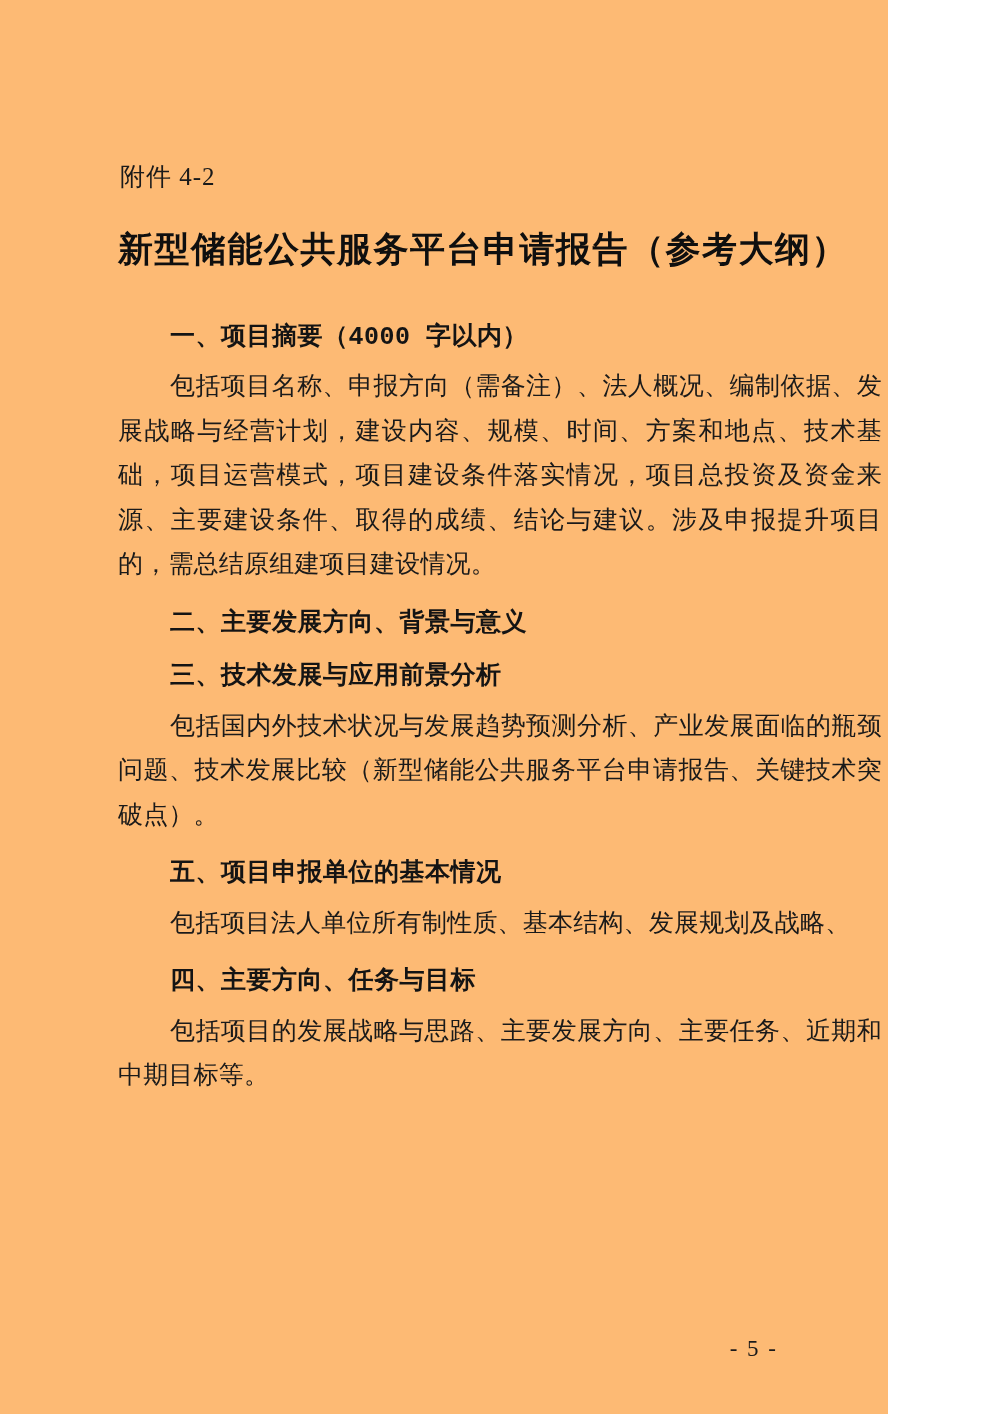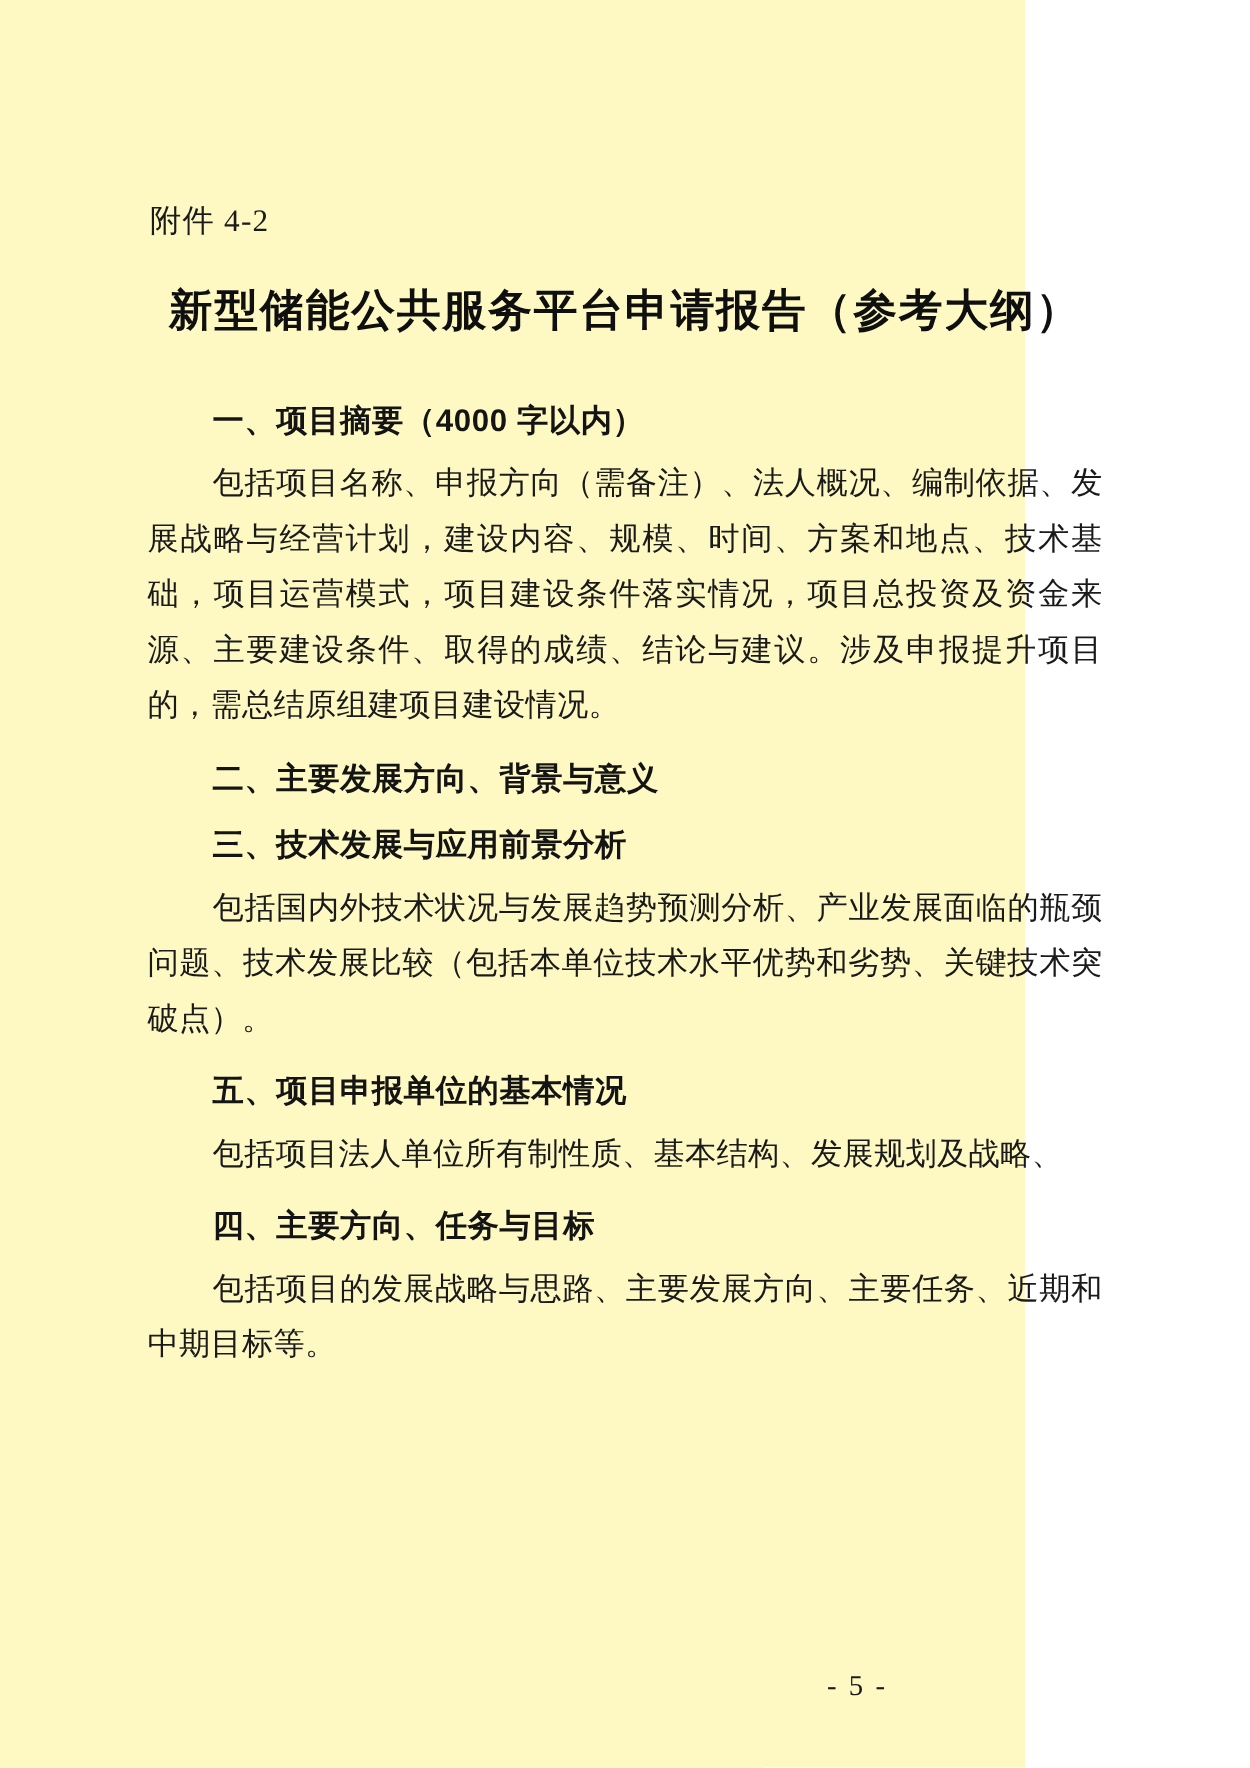--- a/index.html
+++ b/index.html
@@ -12,23 +12,23 @@
     height: 1414px;
     font-family: "Liberation Serif", "DejaVu Serif", serif;
     color: #141414;
     position: relative;
     overflow: hidden;
   }
   .page {
     position: absolute;
     left: 0;
     top: 0;
-    width: 820px;
+    width: 888px;
     height: 1414px;
-    background: #fef9c3;
+    background: #fdba74;
   }
   .content {
     position: absolute;
     left: 118px;
     top: 160px;
     width: 764px;
   }
 
   .attachment-label {
     font-family: "Liberation Serif", "DejaVu Serif", serif;
@@ -38,31 +38,31 @@
     margin: 0 0 34px 2px;
     font-weight: 400;
   }
 
   .doc-title {
     font-family: "DejaVu Sans", "Liberation Sans", sans-serif;
     font-size: 35px;
     font-weight: 700;
     letter-spacing: 1.5px;
     color: #0f0f0f;
-    text-align: center;
+    text-align: left;
     margin: 0 0 46px 0;
     line-height: 1.3;
   }
 
   .section {
     margin-bottom: 4px;
   }
 
   .section-heading {
-    font-family: Liberation Sans, sans-serif;
+    font-family: Liberation Mono, monospace;
     font-size: 25px;
     font-weight: 700;
     color: #141414;
     letter-spacing: 0.5px;
     text-indent: 52px;
     margin: 16px 0 10px 0;
     line-height: 1.5;
   }
 
   .section-body {
@@ -100,21 +100,21 @@
       <div class="section-heading">一、项目摘要（4000 字以内）</div>
       <p class="section-body">包括项目名称、申报方向（需备注）、法人概况、编制依据、发展战略与经营计划，建设内容、规模、时间、方案和地点、技术基础，项目运营模式，项目建设条件落实情况，项目总投资及资金来源、主要建设条件、取得的成绩、结论与建议。涉及申报提升项目的，需总结原组建项目建设情况。</p>
     </div>
 
     <div class="section">
       <div class="section-heading">二、主要发展方向、背景与意义</div>
     </div>
 
     <div class="section">
       <div class="section-heading">三、技术发展与应用前景分析</div>
-      <p class="section-body">包括国内外技术状况与发展趋势预测分析、产业发展面临的瓶颈问题、技术发展比较（包括本单位技术水平优势和劣势、关键技术突破点）。</p>
+      <p class="section-body">包括国内外技术状况与发展趋势预测分析、产业发展面临的瓶颈问题、技术发展比较（新型储能公共服务平台申请报告、关键技术突破点）。</p>
     </div>
 
     <div class="section">
       <div class="section-heading">五、项目申报单位的基本情况</div>
       <p class="section-body">包括项目法人单位所有制性质、基本结构、发展规划及战略、</p>
     </div>
 
     <div class="section">
       <div class="section-heading">四、主要方向、任务与目标</div>
       <p class="section-body">包括项目的发展战略与思路、主要发展方向、主要任务、近期和中期目标等。</p>

